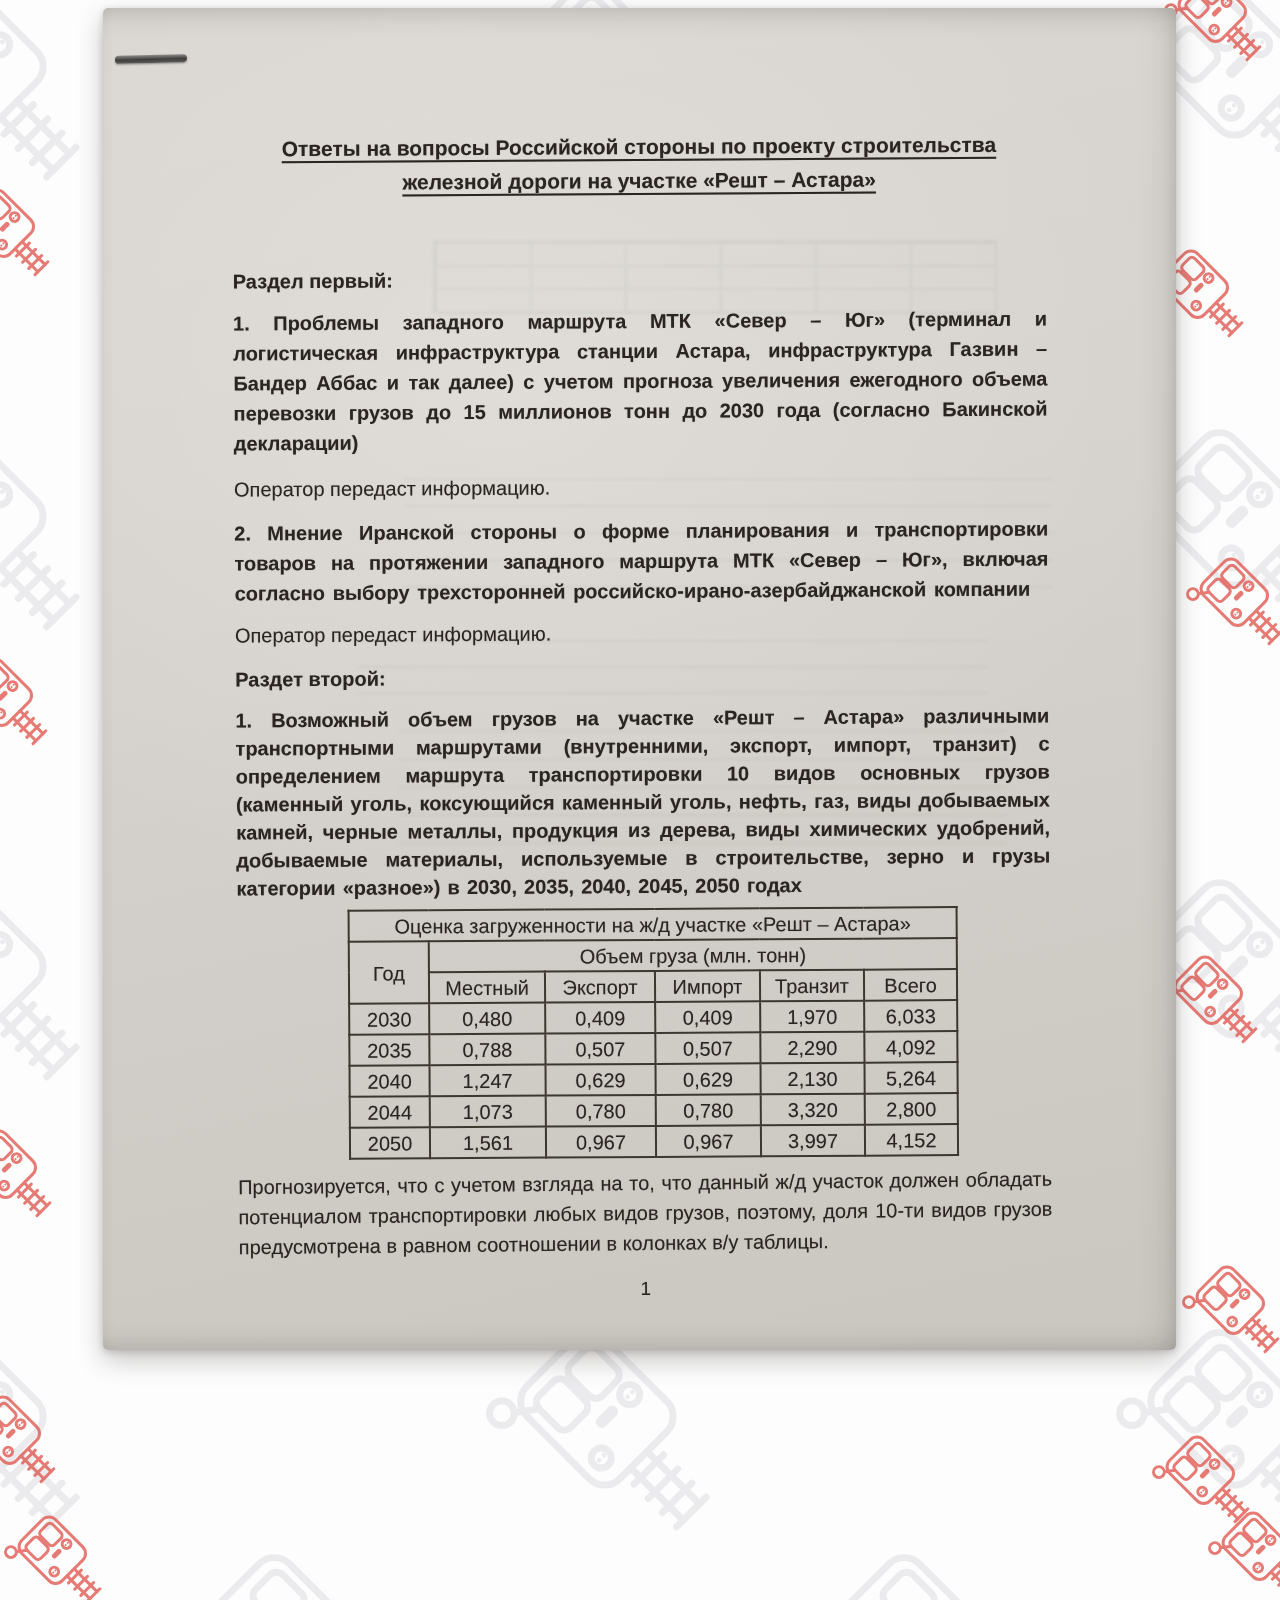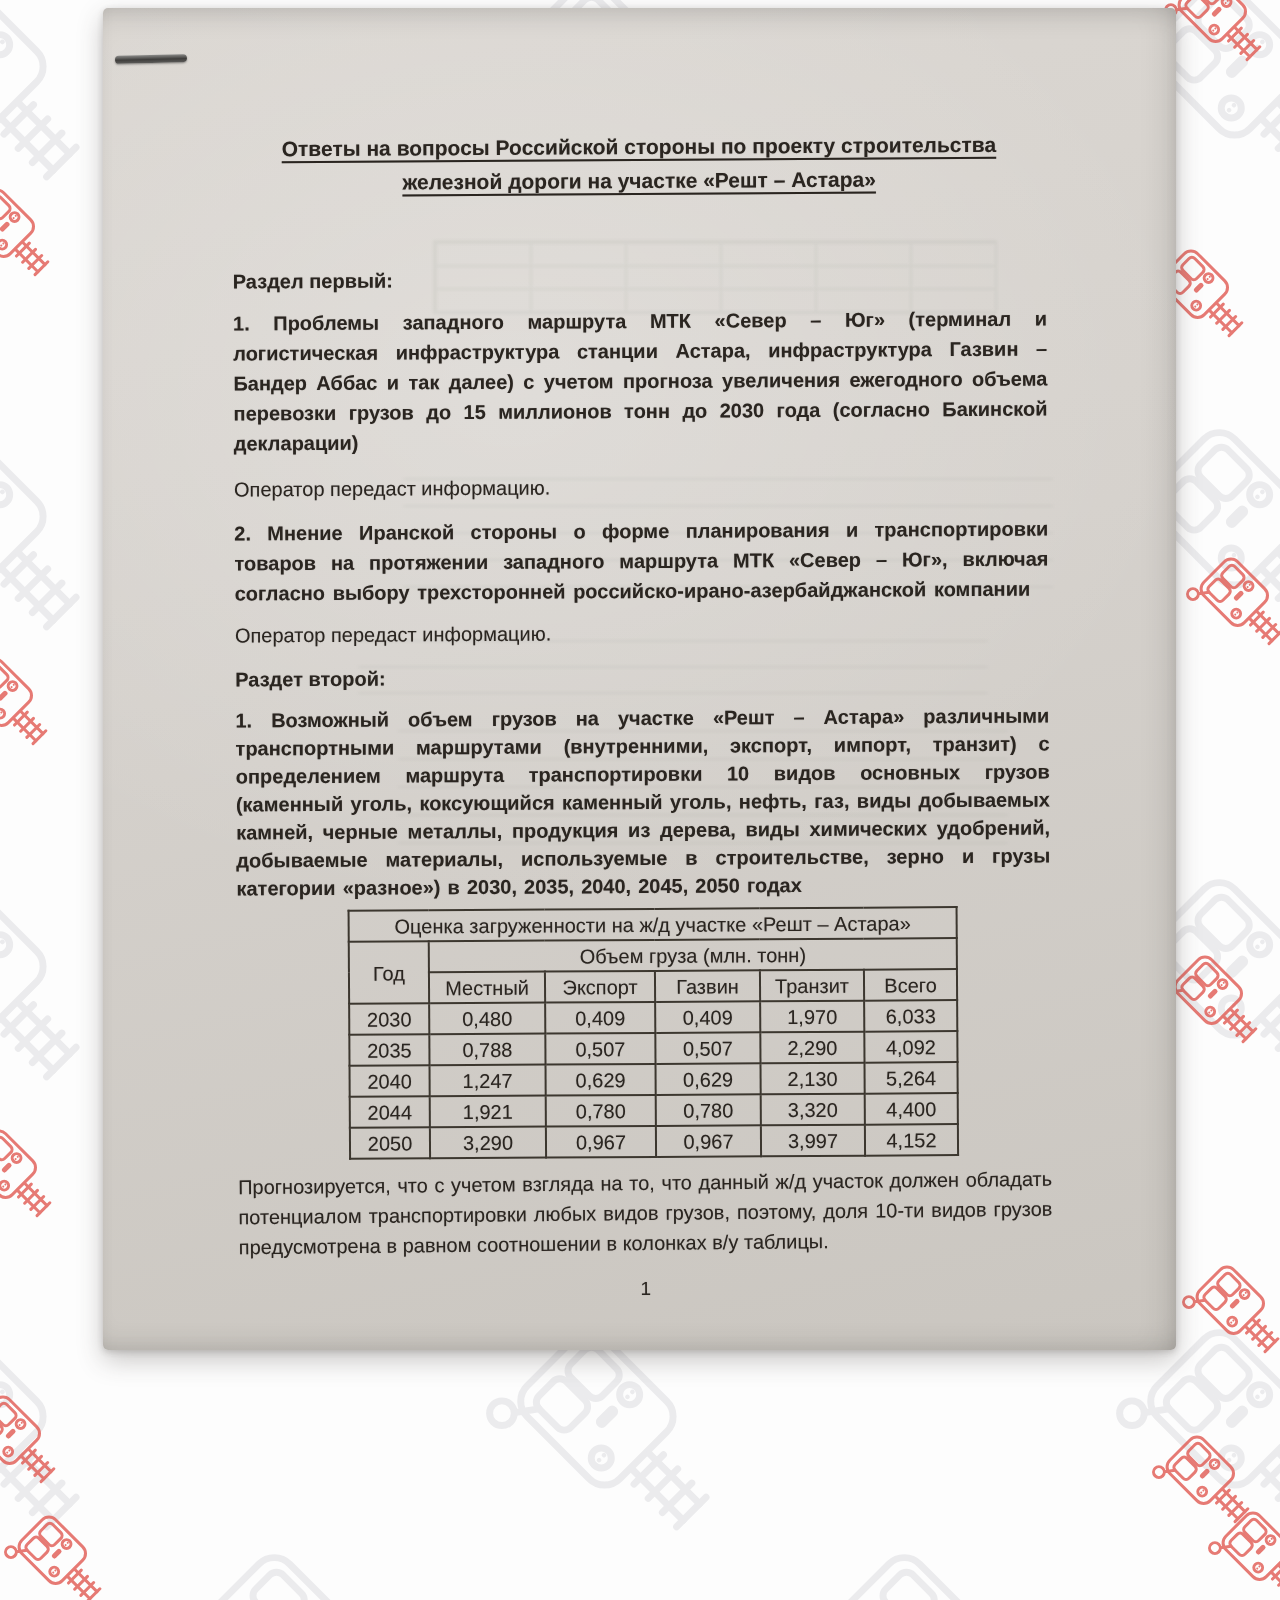--- a/index.html
+++ b/index.html
@@ -232,21 +232,21 @@
           <tr>
             <td colspan="6">Оценка загруженности на ж/д участке «Решт – Астара»</td>
           </tr>
           <tr>
             <td rowspan="2">Год</td>
             <td colspan="5">Объем груза (млн. тонн)</td>
           </tr>
           <tr>
             <td>Местный</td>
             <td>Экспорт</td>
-            <td>Газвин</td>
+            <td>Импорт</td>
             <td>Транзит</td>
             <td>Всего</td>
           </tr>
           <tr>
             <td>2030</td>
             <td>0,480</td>
             <td>0,409</td>
             <td>0,409</td>
             <td>1,970</td>
             <td>6,033</td>
@@ -262,29 +262,29 @@
           <tr>
             <td>2040</td>
             <td>1,247</td>
             <td>0,629</td>
             <td>0,629</td>
             <td>2,130</td>
             <td>5,264</td>
           </tr>
           <tr>
             <td>2044</td>
-            <td>1,921</td>
+            <td>1,073</td>
             <td>0,780</td>
             <td>0,780</td>
             <td>3,320</td>
-            <td>4,400</td>
+            <td>2,800</td>
           </tr>
           <tr>
             <td>2050</td>
-            <td>3,290</td>
+            <td>1,561</td>
             <td>0,967</td>
             <td>0,967</td>
             <td>3,997</td>
             <td>4,152</td>
           </tr>
         </tbody>
       </table>
 
       <p class="note">Прогнозируется, что с учетом взгляда на то, что данный ж/д участок должен обладать потенциалом транспортировки любых видов грузов, поэтому, доля 10-ти видов грузов предусмотрена в равном соотношении в колонках в/у таблицы.</p>
 

